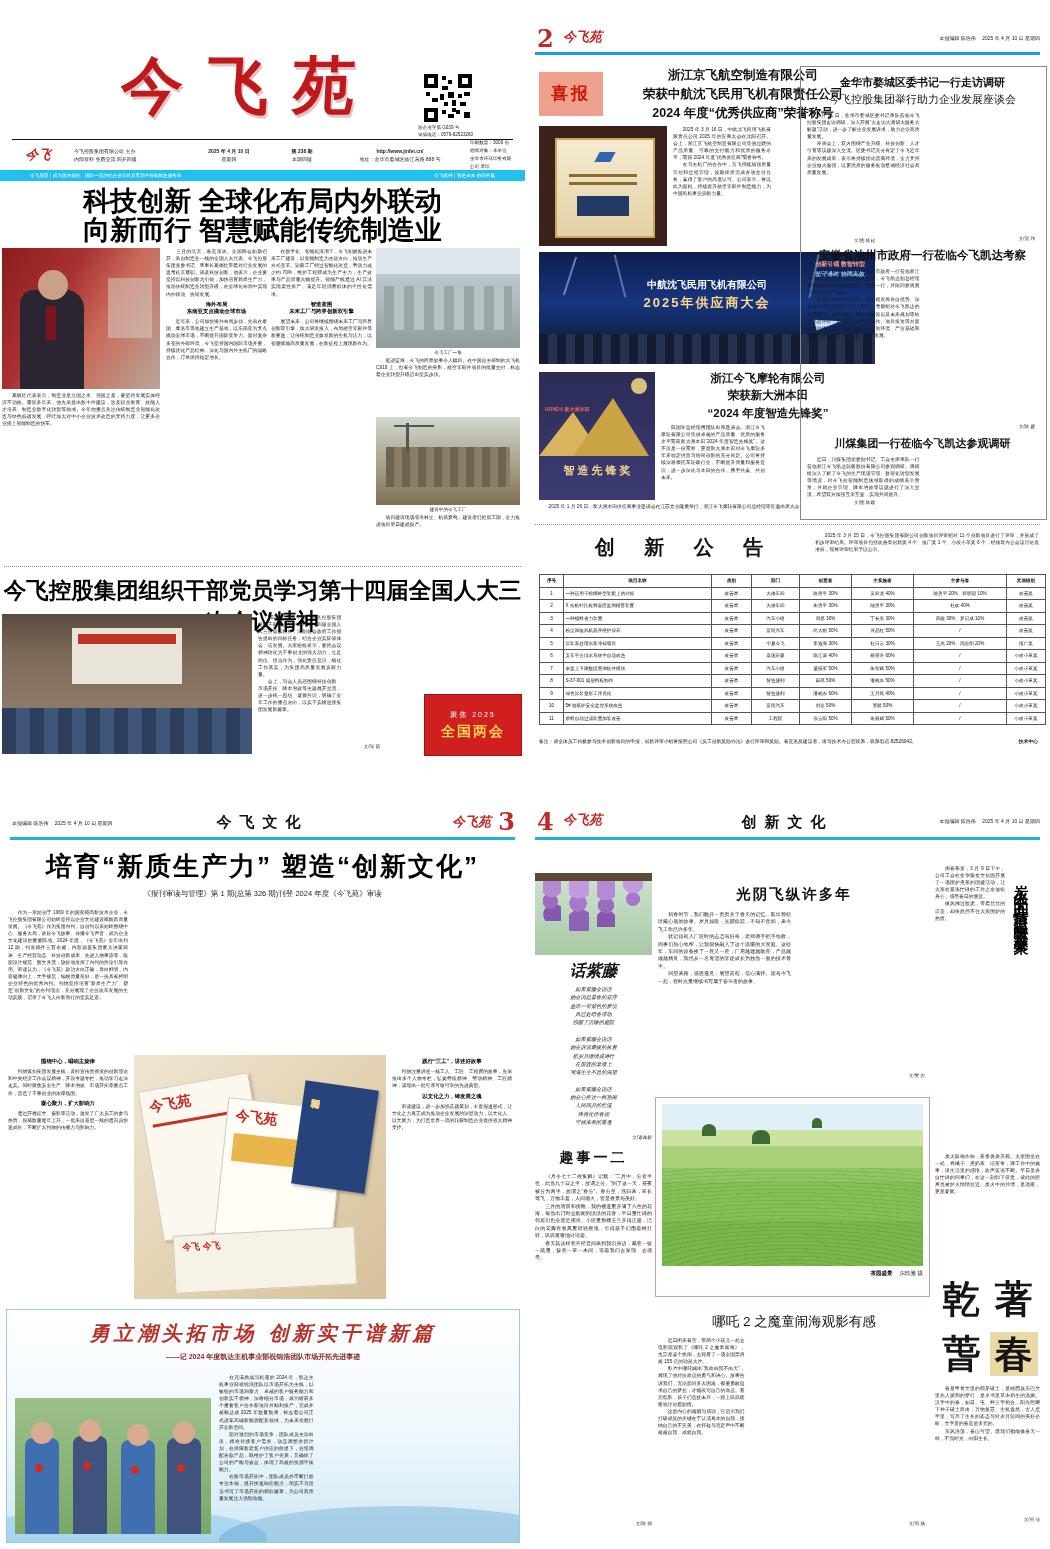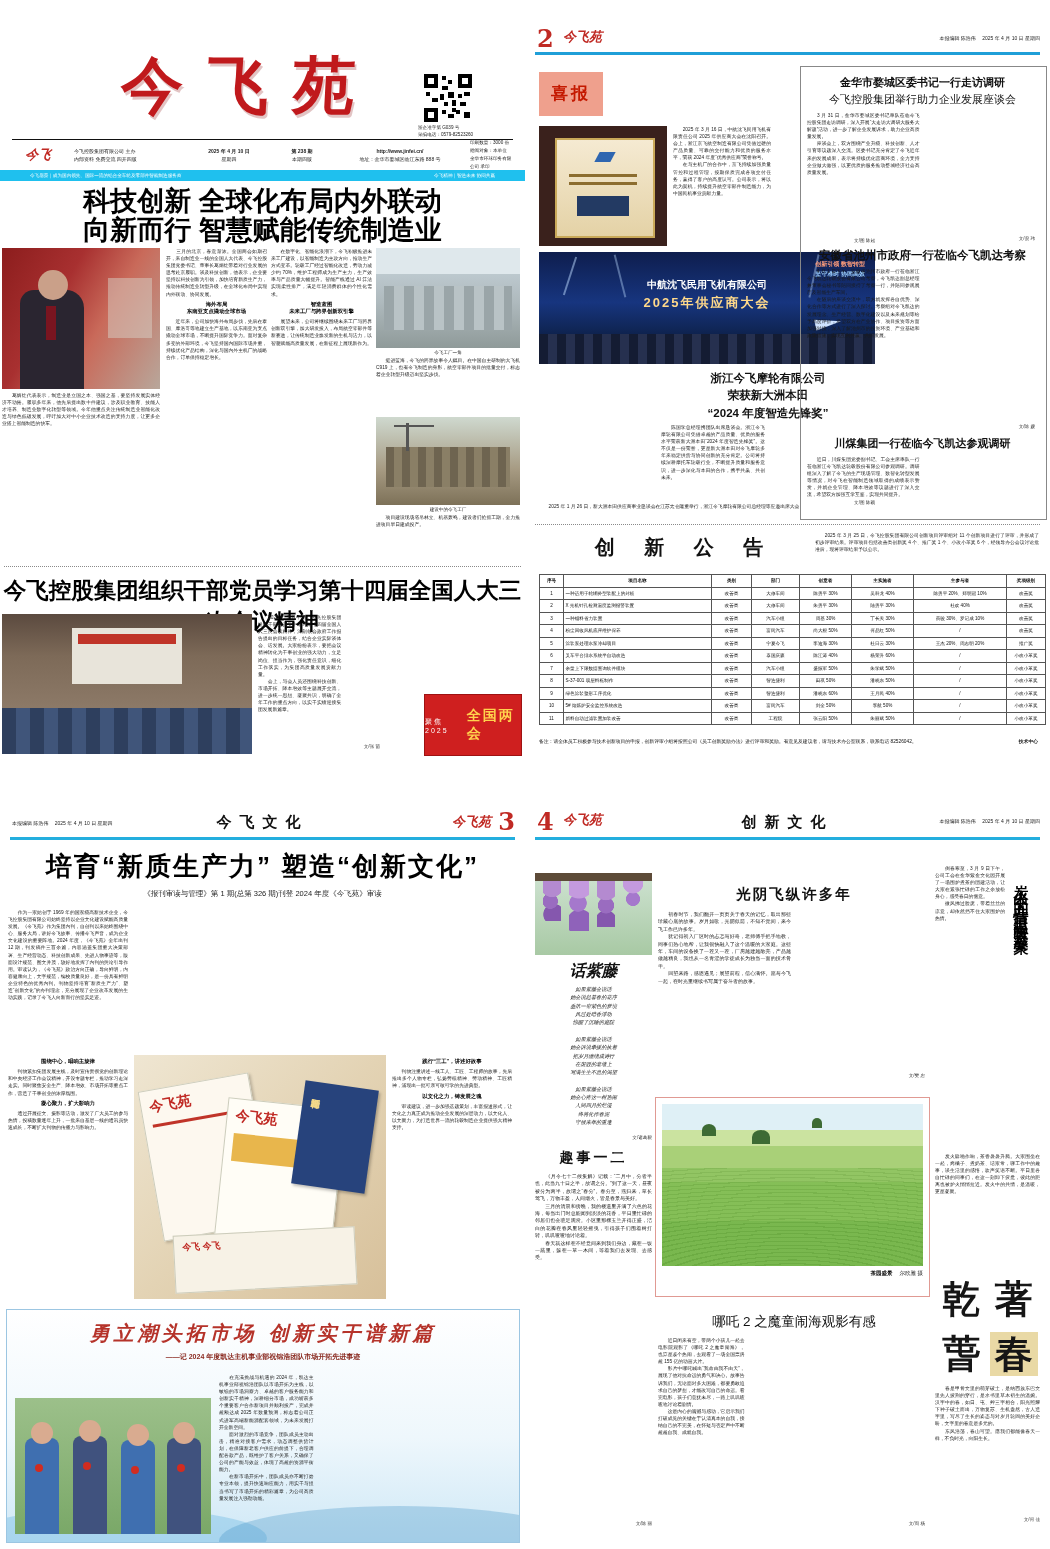--- a/index.html
+++ b/index.html
@@ -156,37 +156,42 @@
   <div class="abs hl" style="left:0;top:575px;width:525px;font-size:22.5px">今飞控股集团组织干部党员学习第十四届全国人大三次会议精神</div>
 
   <div class="photo" style="left:2px;top:614px;width:250px;height:140px;background:linear-gradient(#5b4a3f 0%,#7d6a58 30%,#9a8775 100%)">
     <div style="position:absolute;left:70px;top:14px;width:110px;height:56px;background:#e8e4da"></div>
     <div style="position:absolute;left:76px;top:20px;width:98px;height:10px;background:#c03428"></div>
     <div style="position:absolute;left:0;bottom:0;width:250px;height:46px;background:repeating-linear-gradient(90deg,#2e3f5e 0 14px,#40557a 14px 28px)"></div>
   </div>
   <div class="abs bt c3" style="left:258px;top:614px;width:262px;height:140px">　　2025 年 3 月中旬，今飞控股集团组织干部党员集中学习第十四届全国人大三次会议精神，深刻领会政府工作报告提出的目标任务，结合企业实际谈体会、话发展。大家纷纷表示，要把会议精神转化为干事创业的强大动力，立足岗位、担当作为，强化责任意识，细化工作落实，为集团高质量发展贡献力量。
 　　会上，与会人员还围绕科技创新、市场开拓、降本增效等主题展开交流，进一步统一思想、凝聚共识，明确了全年工作的重点方向，以实干实绩迎接集团发展新篇章。</div>
   <div class="abs byline" style="left:300px;top:744px;width:80px">文/张 苗</div>
-  <div class="abs" style="left:424px;top:694px;width:96px;height:60px;background:#cf1f1f;border:1px solid #9e1212;display:flex;flex-direction:row;align-items:center;justify-content:center;gap:3px">
+  <div class="abs" style="left:424px;top:694px;width:96px;height:60px;background:#cf1f1f;border:1px solid #9e1212;display:flex;flex-direction:column;align-items:center;justify-content:center;gap:3px">
     <div style="color:#fff;font-size:7px;letter-spacing:2px">聚焦 2025</div>
     <div style="color:#ffd34d;font-weight:900;font-size:14px;letter-spacing:2px">全国两会</div>
   </div>
 </section>
 
 <section class="page" id="p2">
   <div class="abs pagenum" style="left:12px;top:24px">2</div>
   <div class="abs script-red" style="left:38px;top:28px;font-size:13px">今飞苑</div>
   <div class="abs hdmeta" style="right:10px;top:35px;text-align:right">
     <span>本报编辑 陈浩伟</span>　
     <span>2025 年 4 月 10 日</span>
     <span>星期四</span>
   </div>
   <div class="rule-cyan" style="left:10px;top:52px;width:505px;background:#1f9fd8"></div>
 
   <div class="abs tagbox" style="left:14px;top:72px;width:64px;height:44px;font-size:17px;line-height:44px">喜报</div>
+  <div class="abs" style="left:86px;top:66px;width:264px;text-align:center">
+    <div style="font-weight:900;font-size:12.5px;line-height:1.5">浙江京飞航空制造有限公司</div>
+    <div style="font-weight:900;font-size:12.5px;line-height:1.5">荣获中航沈飞民用飞机有限责任公司</div>
+    <div style="font-weight:900;font-size:12.5px;line-height:1.5">2024 年度“优秀供应商”荣誉称号</div>
+  </div>
 
   <div class="photo" style="left:14px;top:126px;width:128px;height:120px;background:#3a211c">
     <div style="position:absolute;left:16px;top:12px;width:96px;height:96px;background:linear-gradient(#f5ead2,#e4d2a6);border:2px solid #c9a959"></div>
     <div style="position:absolute;left:58px;top:26px;width:16px;height:10px;background:#2f66b0;transform:skewX(-28deg)"></div>
     <div style="position:absolute;left:30px;top:48px;width:68px;height:3px;background:#8c6d2f"></div>
     <div style="position:absolute;left:30px;top:56px;width:68px;height:3px;background:#8c6d2f"></div>
     <div style="position:absolute;left:38px;top:70px;width:52px;height:20px;background:#233a63"></div>
   </div>
   <div class="abs bt c2" style="left:148px;top:126px;width:202px;height:112px">　　2025 年 3 月 16 日，中航沈飞民用飞机有限责任公司 2025 年供应商大会在沈阳召开。会上，浙江京飞航空制造有限公司凭借过硬的产品质量、可靠的交付能力和优质的服务水平，荣获 2024 年度“优秀供应商”荣誉称号。
 　　在与主机厂的合作中，京飞持续加强质量管控和过程管理，按期保质完成各项交付任务，赢得了客户的高度认可。公司表示，将以此为契机，持续提升航空零部件制造能力，为中国民机事业贡献力量。</div>
@@ -197,20 +202,27 @@
     <div style="position:absolute;left:80px;top:2px;width:2px;height:44px;background:rgba(190,220,255,.4);transform:rotate(-14deg)"></div>
     <div style="position:absolute;right:60px;top:2px;width:2px;height:44px;background:rgba(190,220,255,.4);transform:rotate(12deg)"></div>
     <div style="position:absolute;left:0;bottom:0;width:336px;height:30px;background:repeating-linear-gradient(90deg,#141c33 0 9px,#26304f 9px 18px)"></div>
     <div style="position:absolute;left:0;top:26px;width:336px;text-align:center;color:#fff;font-weight:bold;font-size:10px">中航沈飞民用飞机有限公司</div>
     <div style="position:absolute;left:0;top:42px;width:336px;text-align:center;color:#ffd98a;font-weight:900;font-size:13px;letter-spacing:2px">2025年供应商大会</div>
     <div style="position:absolute;right:10px;top:8px;color:#ff9d7a;font-size:6px;font-weight:bold">创新引领 数智转型</div>
     <div style="position:absolute;right:10px;top:18px;color:#9fd2ff;font-size:6px;font-weight:bold">坚守准时 协同高效</div>
     <div style="position:absolute;right:34px;bottom:36px;width:0;height:0;border-left:26px solid #cfe3ff;border-top:7px solid transparent;border-bottom:4px solid transparent;transform:rotate(-12deg)"></div>
   </div>
 
+  <div class="photo" style="left:14px;top:372px;width:116px;height:128px;background:linear-gradient(#2c2c57,#3c3c74)">
+    <div style="position:absolute;left:0;bottom:44px;width:0;height:0;border-left:34px solid transparent;border-right:30px solid transparent;border-bottom:44px solid #d8b45e"></div>
+    <div style="position:absolute;left:34px;bottom:44px;width:0;height:0;border-left:40px solid transparent;border-right:36px solid transparent;border-bottom:58px solid #c9a344"></div>
+    <div style="position:absolute;left:6px;top:34px;color:#e36a5a;font-size:5px;font-weight:bold">HONDA 新大洲本田</div>
+    <div style="position:absolute;left:0;bottom:22px;width:116px;text-align:center;color:#f2d98c;font-weight:900;font-size:11px">智 造 先 锋 奖</div>
+    <div style="position:absolute;right:8px;top:6px;width:16px;height:16px;border-radius:50%;background:#d8c27a"></div>
+  </div>
   <div class="abs" style="left:136px;top:370px;width:214px;text-align:center">
     <div style="font-weight:900;font-size:11.5px;line-height:1.5">浙江今飞摩轮有限公司</div>
     <div style="font-weight:900;font-size:11.5px;line-height:1.5">荣获新大洲本田</div>
     <div style="font-weight:900;font-size:11.5px;line-height:1.5">“2024 年度智造先锋奖”</div>
   </div>
   <div class="abs bt c2" style="left:136px;top:424px;width:214px;height:76px">　　陈国学总经理携团队出席恳谈会。浙江今飞摩轮有限公司凭借卓越的产品质量、优质的服务水平荣获新大洲本田“2024 年度智造先锋奖”。这不仅是一份荣誉，更是新大洲本田对今飞摩轮多年来稳定供货与协同创新的充分肯定。公司将持续深耕摩托车轮毂行业，不断提升质量和服务意识，进一步深化与本田的合作，携手共赢、共创未来。</div>
   <div class="abs bt" style="left:14px;top:503px;width:336px;height:13px">　　2025 年 1 月 26 日，新大洲本田供应商事业恳谈会在江苏太仓隆重举行，浙江今飞摩轮有限公司总经理等应邀出席大会。</div>
   <div class="abs byline" style="left:270px;top:500px;width:80px">文/图 陈颖</div>
 
   <div class="abs" style="left:275px;top:66px;width:245px;height:452px;border:1px solid #888"></div>

